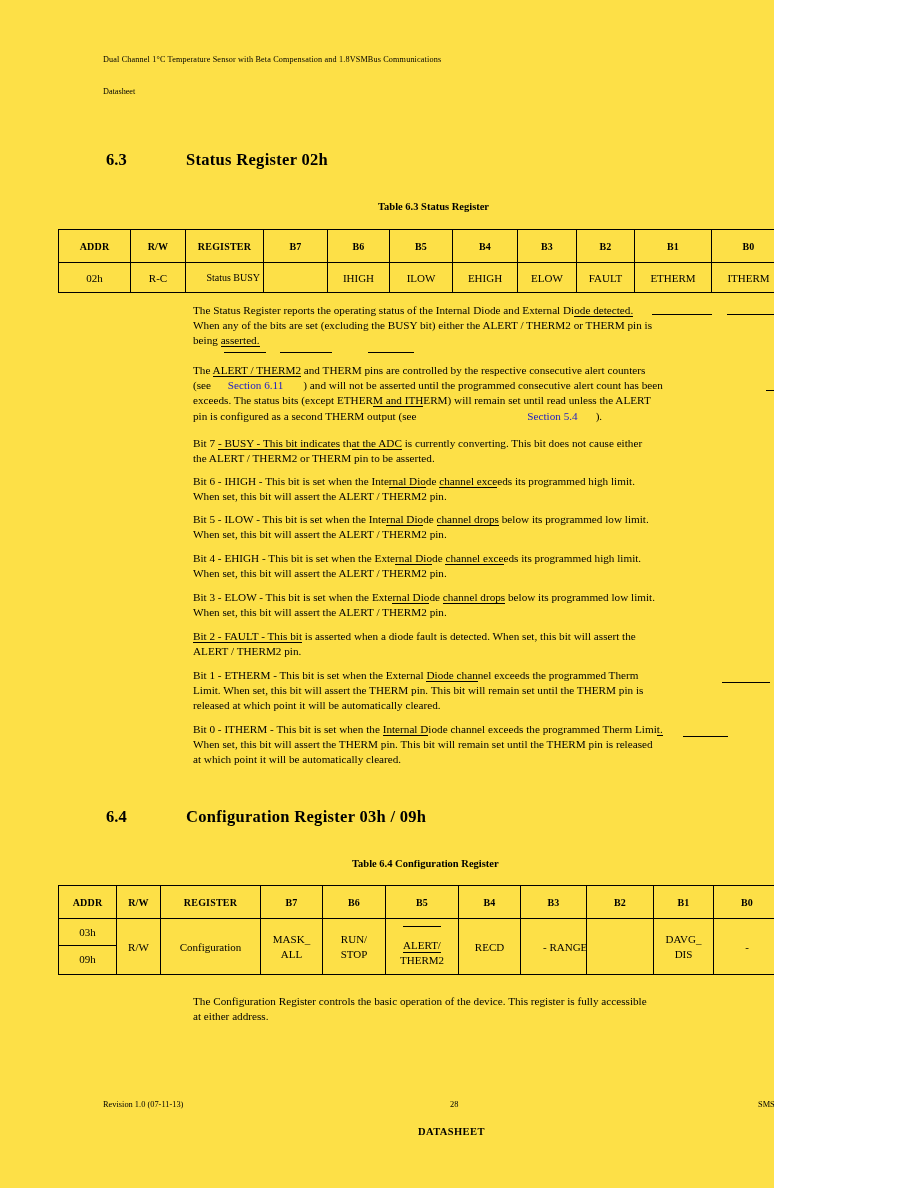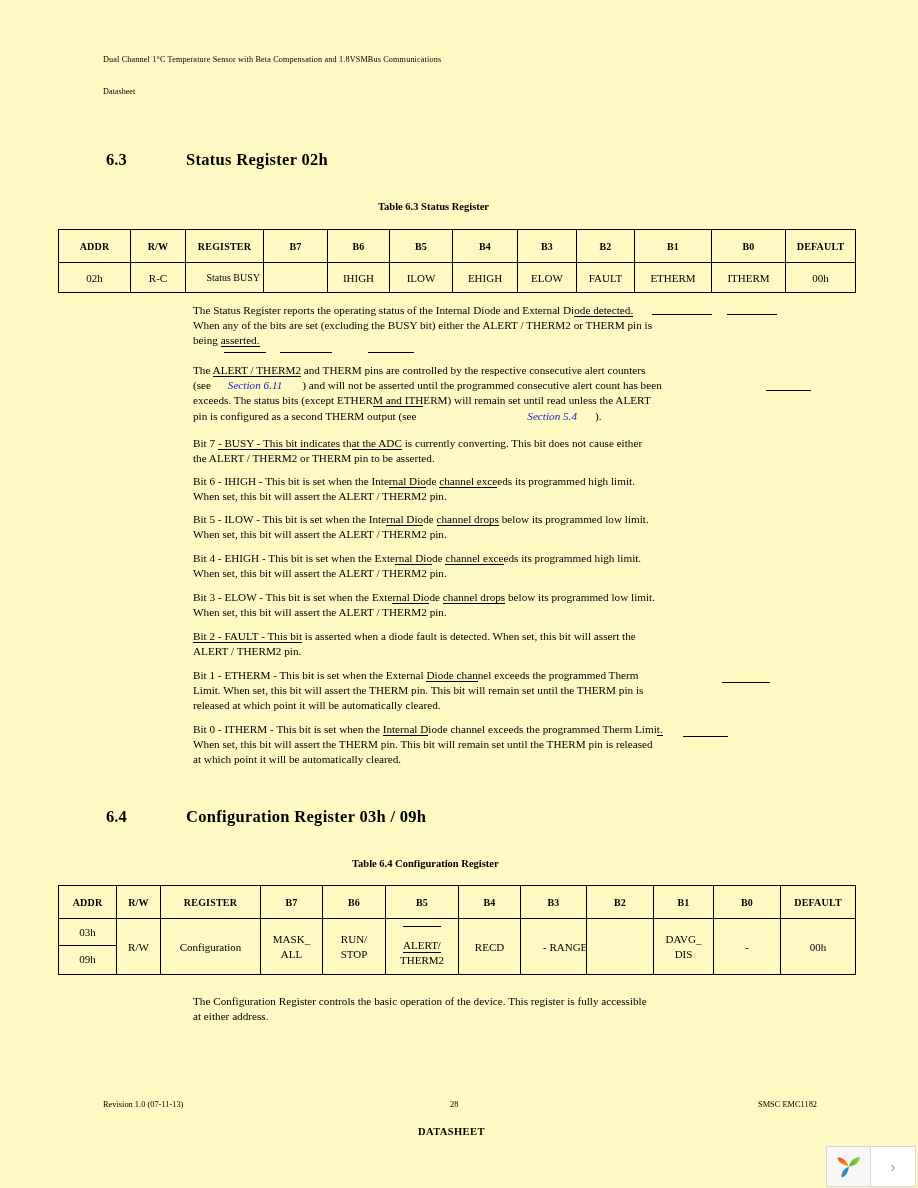--- a/index.html
+++ b/index.html
@@ -7,23 +7,23 @@
     margin: 0;
     padding: 0;
     background: #ffffff;
   }
   body {
     font-family: "Liberation Serif", "DejaVu Serif", serif;
     color: #000000;
   }
   .page {
     position: relative;
-    width: 918px;
+    width: 774px;
     height: 1188px;
-    background: #fef9c3;
+    background: #fde047;
     overflow: hidden;
   }
 
   
   .doc-header {
     position: absolute;
     left: 103px;
     top: 54px;
     width: 700px;
   }
@@ -153,21 +153,20 @@
   .para {
     position: absolute;
     left: 193px;
     width: 492px;
     font-size: 11.2px;
     line-height: 15.2px;
     text-align: left;
   }
   .para .lnk {
     color: #1a1aC8;
-    font-style: italic;
   }
   .para .u {
     border-bottom: 1px solid #000;
   }
   .para .sp {
     display: inline-block;
   }
 
   
   .artifact {

